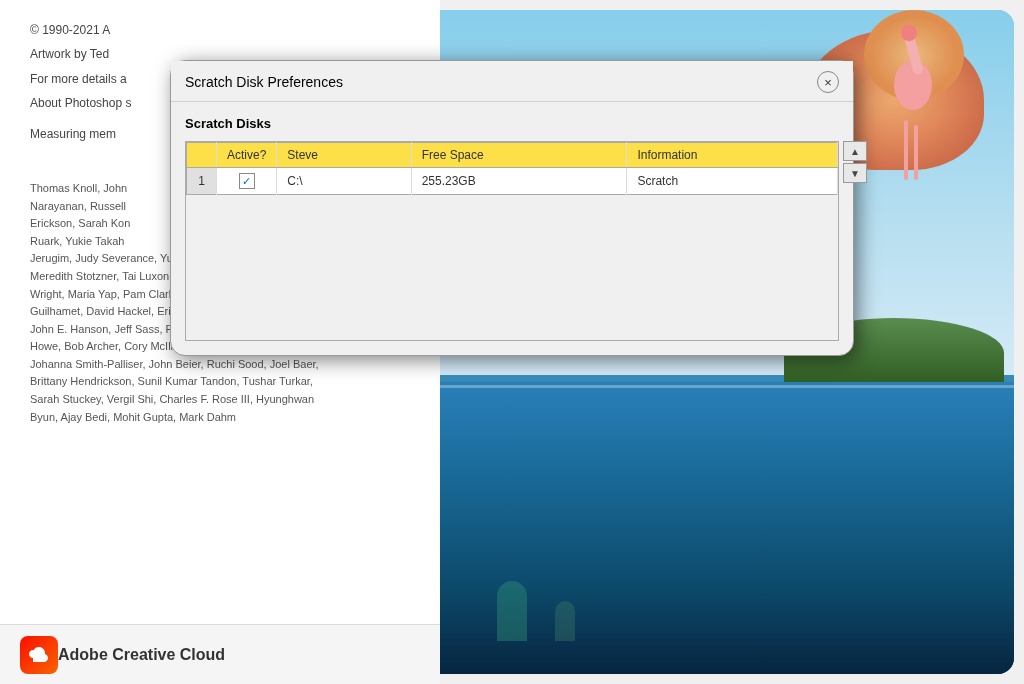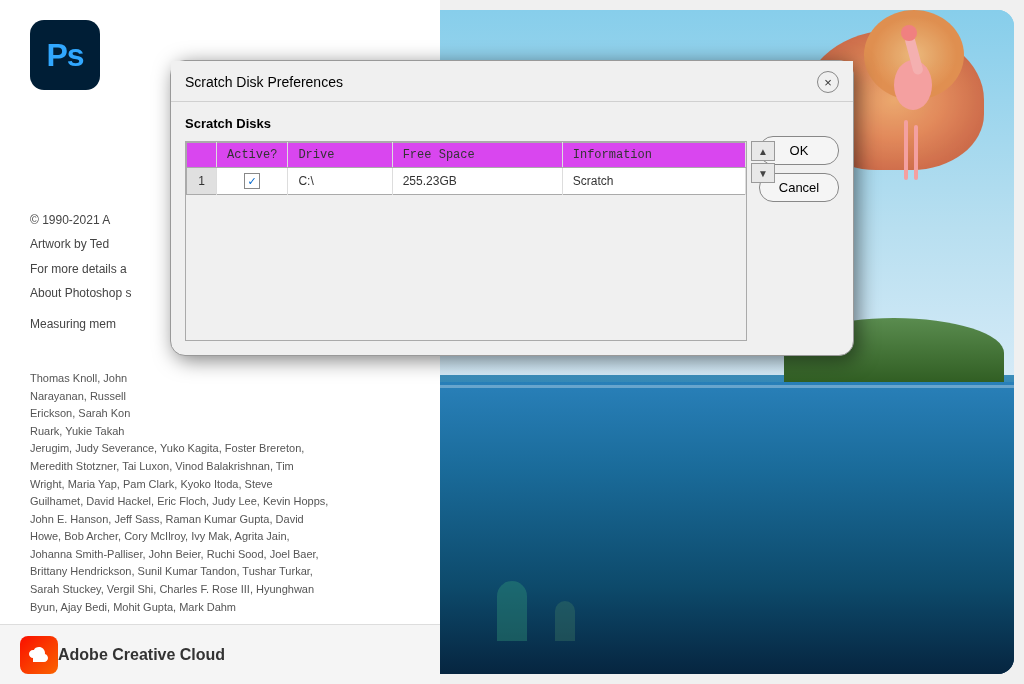--- a/index.html
+++ b/index.html
@@ -220,22 +220,21 @@
     
     .scratch-table {
       width: 100%;
       border: 1px solid #aaa;
       border-collapse: collapse;
       background: white;
       font-size: 12px;
     }
 
     .scratch-table thead tr {
-      background: #d946ef;
-      font-family: Liberation Mono, monospace;
+      background: #fde047;
     }
 
     .scratch-table th {
       padding: 5px 10px;
       text-align: left;
       font-weight: normal;
       color: #333;
       border-bottom: 1px solid #aaa;
       border-right: 1px solid #ddd;
       font-size: 12px;
@@ -335,25 +334,20 @@
       color: #000;
     }
   </style>
 </head>
 <body>
 
 <div class="bg-about">
 
   <div class="about-left">
 
-    <div class="ps-logo-area">
-      <div class="ps-logo">
-        <span>Ps</span>
-      </div>
-    </div>
 
     <div class="about-info">
       <p>© 1990-2021 A</p>
       <p>Artwork by Ted</p>
       <p>For more details a</p>
       <p>About Photoshop s</p>
       <p class="measuring">Measuring mem</p>
     </div>
 
     <div class="credits-text" style="white-space: pre-line;">Thomas Knoll, John
@@ -421,21 +415,21 @@
       <div class="dialog-main">
         <div class="section-title">Scratch Disks</div>
 
         <div class="table-container">
           <div class="table-scroll-area">
             <table class="scratch-table">
               <thead>
                 <tr>
                   <th style="width:30px;"></th>
                   <th>Active?</th>
-                  <th>Drive</th>
+                  <th>Steve</th>
                   <th>Free Space</th>
                   <th>Information</th>
                 </tr>
               </thead>
               <tbody id="table-body">
               <tr>
       <td class="row-num">1</td>
       <td class="checkbox-cell">
         <div class="checkbox-display">✓</div>
       </td>
@@ -447,19 +441,15 @@
             </table>
           </div>
 
           <div class="scroll-buttons">
             <button class="scroll-btn">▲</button>
             <button class="scroll-btn">▼</button>
           </div>
         </div>
       </div>
 
-      <div class="dialog-buttons">
-        <button class="btn">OK</button>
-        <button class="btn">Cancel</button>
-      </div>
     </div>
   </div>
 </div>
 
 </body></html>

